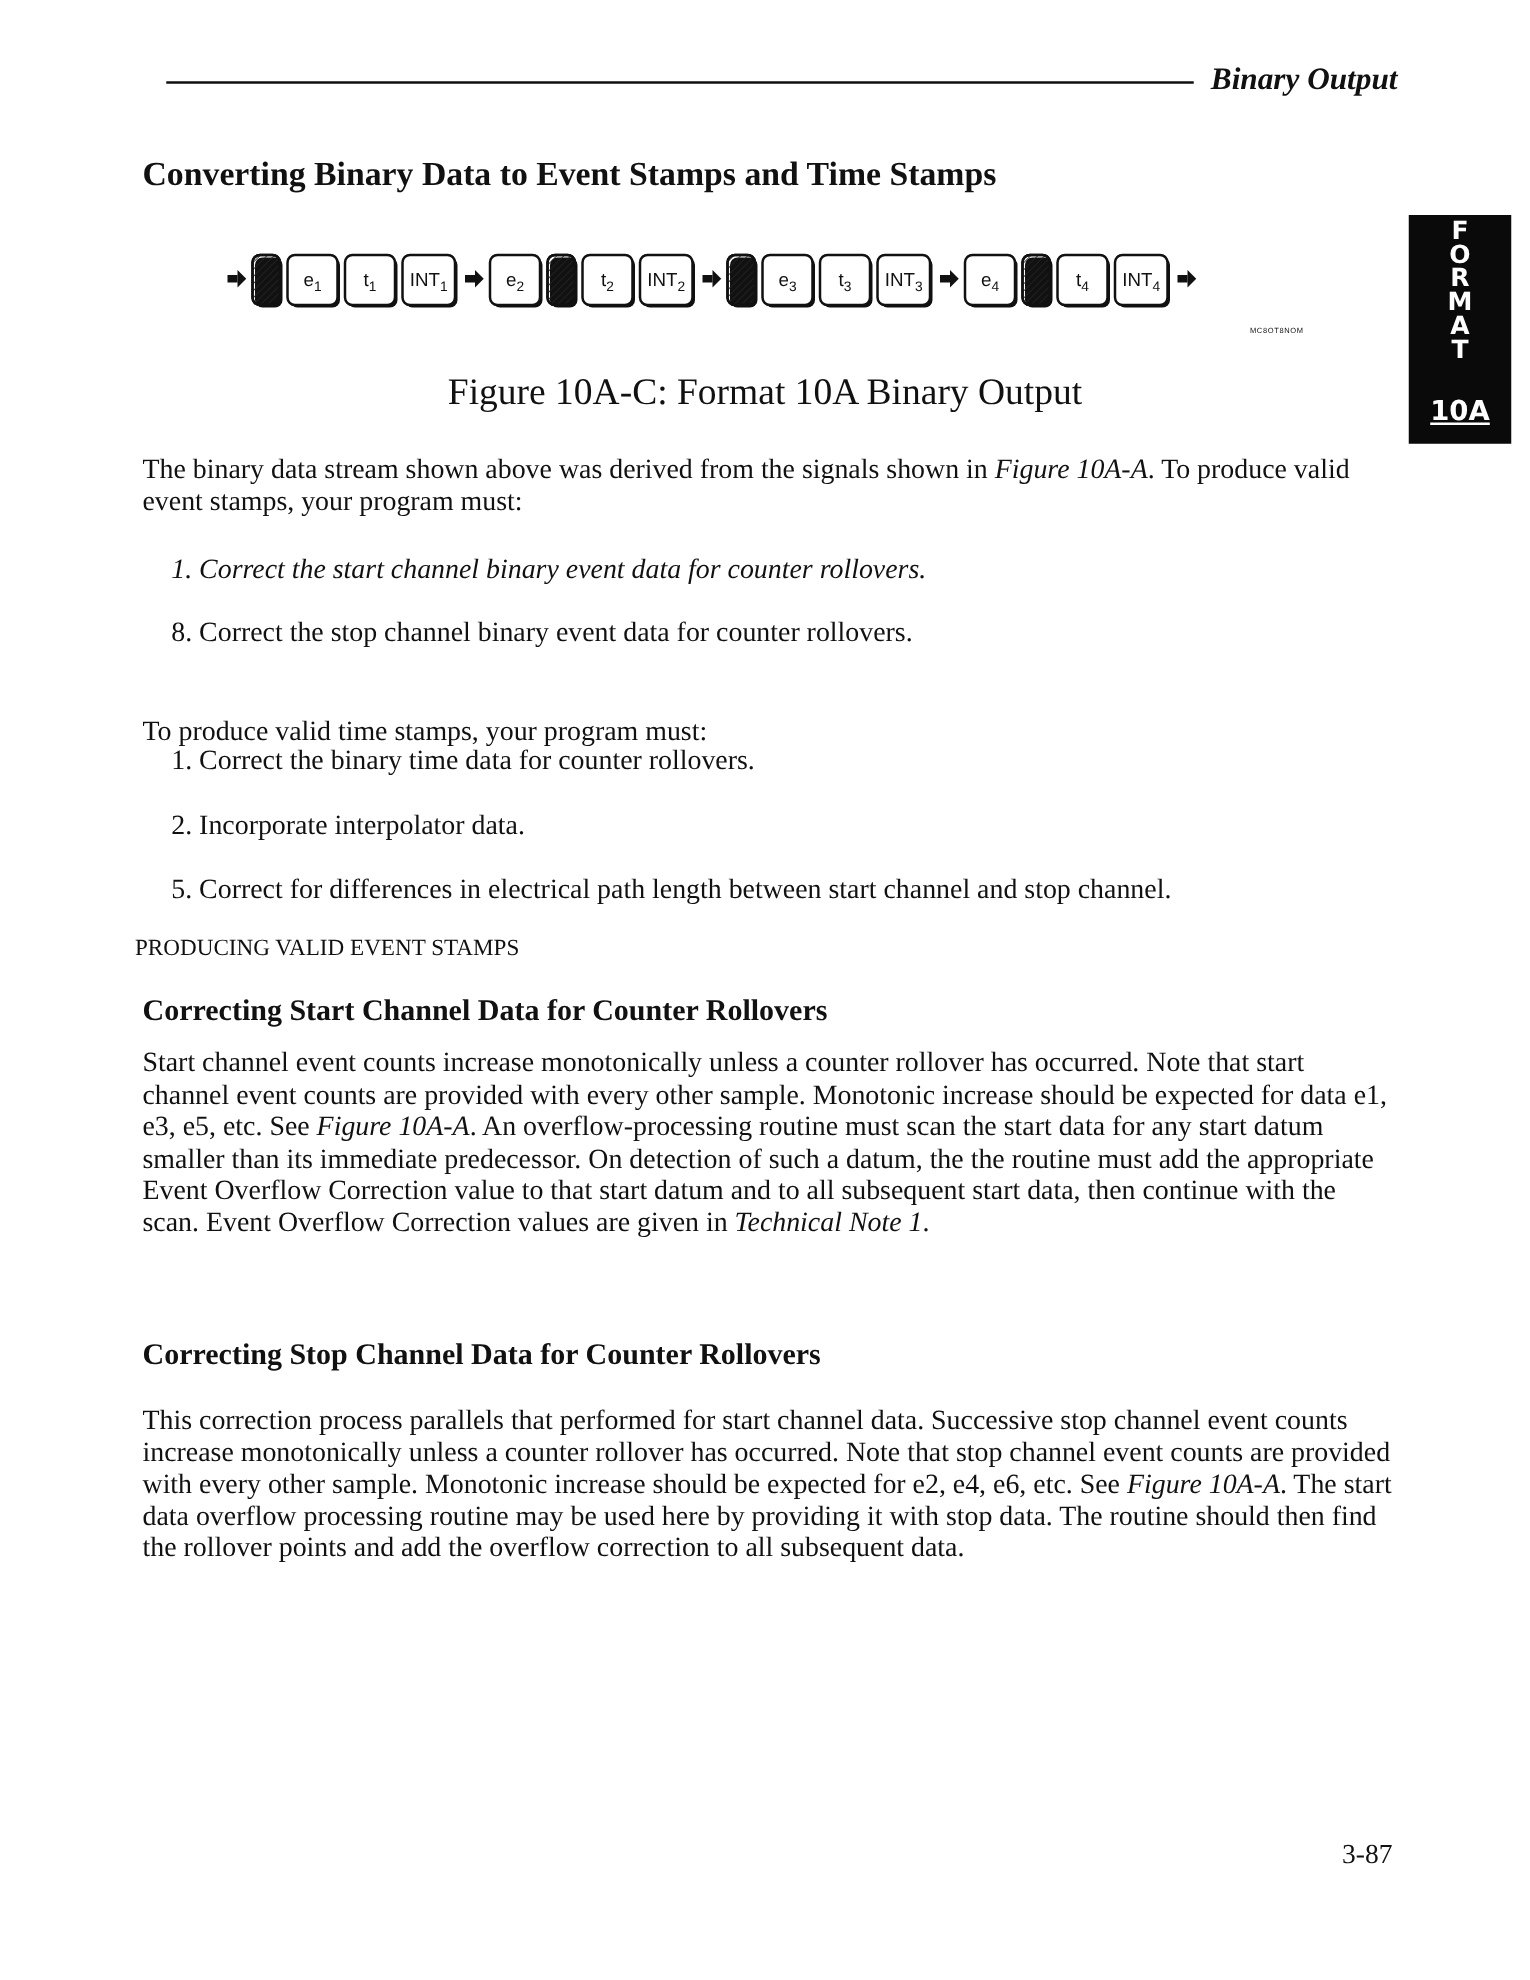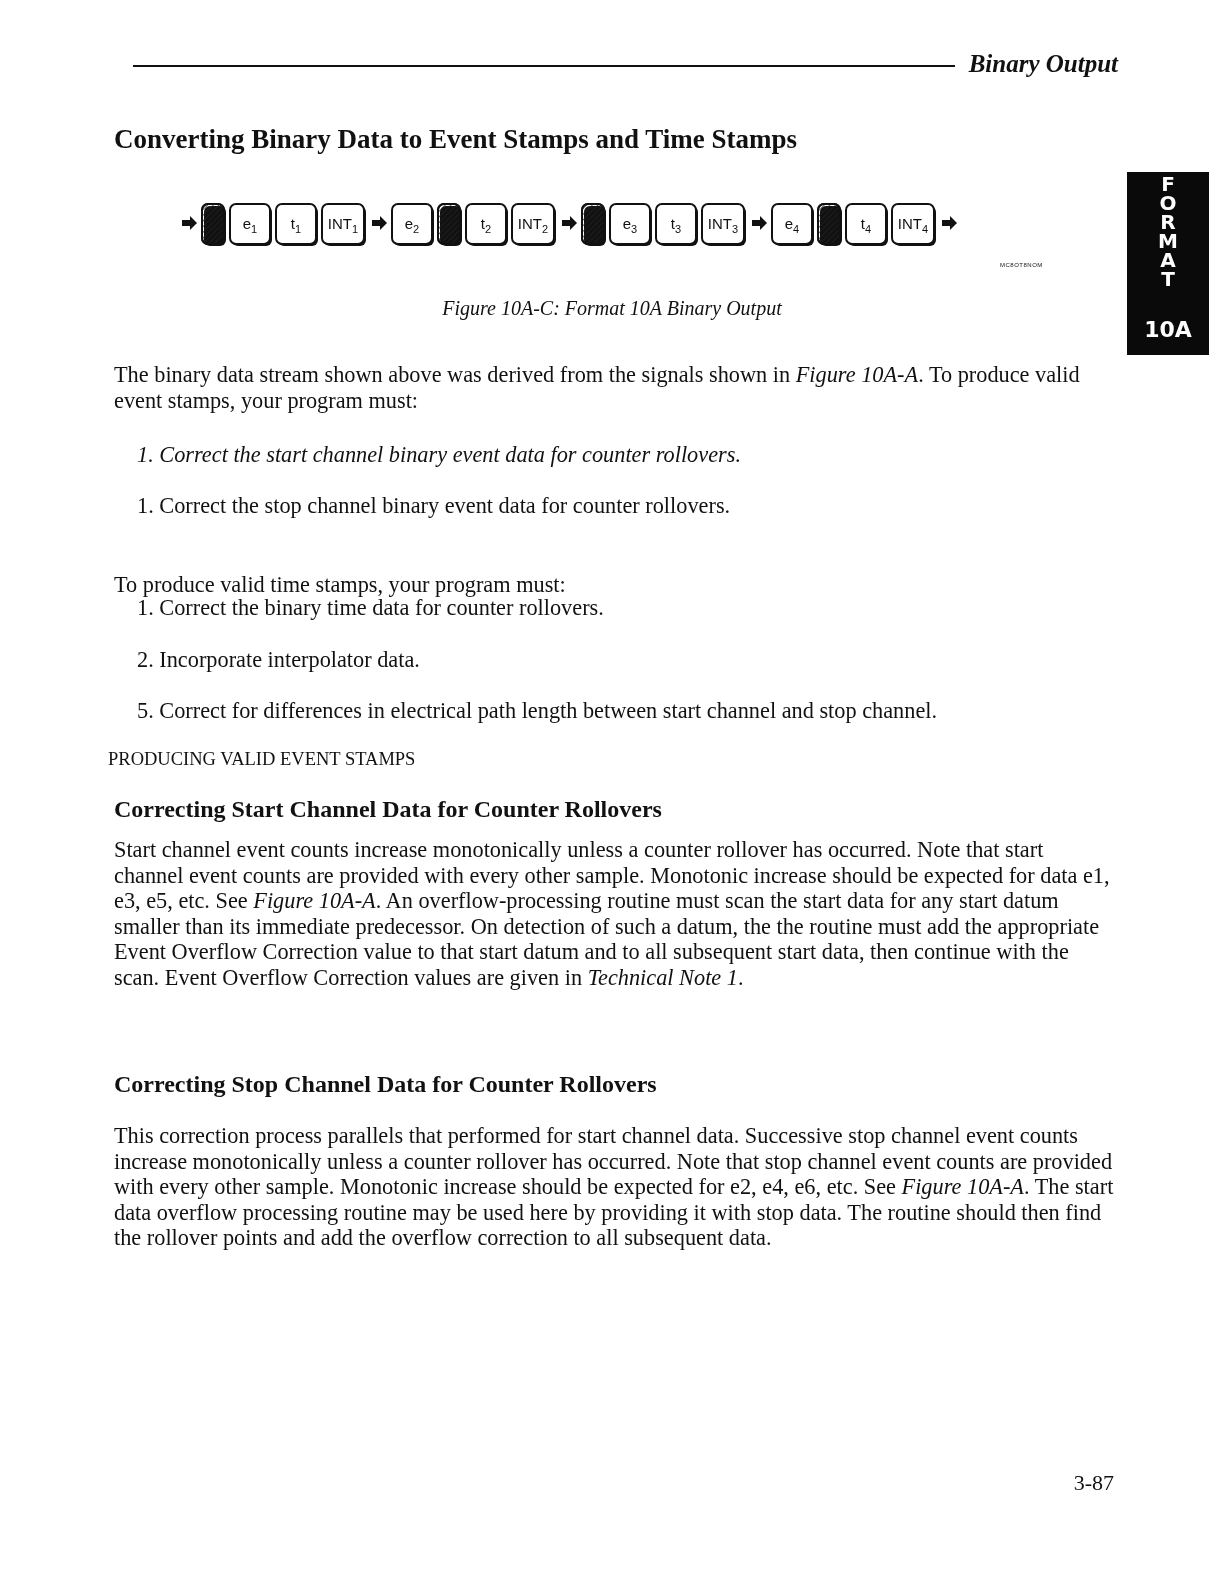--- a/index.html
+++ b/index.html
@@ -10,27 +10,27 @@
   
   .header-rule { left: 133px; top: 65px; width: 822px; height: 0; border-top: 2px solid #111; }
   .header-title { right: 106px; top: 50px; font-size: 25px; font-style: italic; font-weight: bold; }
 
   .section-title { left: 114px; top: 124px; font-size: 27px; font-weight: bold; font-family: Liberation Serif, serif; }
 
   
   .figure { left: 180px; top: 198px; width: 880px; height: 52px; }
   .fig-svg { width: 880px; height: 52px; display: block; }
   .fig-code { left: 1000px; top: 262px; font-family: "Liberation Sans", sans-serif; font-size: 6px; letter-spacing: 0.5px; }
-  .fig-caption { left: 0; width: 1224px; top: 297px; text-align: center; font-size: 20px; font-style: italic; }
+  .fig-caption { left: 0; width: 1224px; top: 297px; text-align: center; font-size: 30px; }
 
   
   .side-tab { left: 1127px; top: 172px; width: 82px; height: 183px; background: #0a0a0a; color: #fff;
               font-family: "DejaVu Sans", sans-serif; font-weight: bold; text-align: center; }
   .side-tab .letters { padding-top: 3px; font-size: 20px; line-height: 19px; display: flex; flex-direction: column; align-items: center; }
-  .side-tab .num { position: absolute; left: 0; width: 82px; top: 145px; font-size: 22px; }
+  .side-tab .num { position: absolute; left: 0; width: 82px; top: 145px; font-size: 22px; text-decoration: underline; }
 
   .para { left: 114px; width: 1000px; font-size: 22.3px; line-height: 25.5px; }
   .list-item { left: 137px; font-size: 22.3px; }
   .smallcaps { left: 108px; font-size: 18.5px; }
   .subhead { left: 114px; font-size: 24px; font-weight: bold; }
   .page-num { right: 110px; top: 1470px; font-size: 22px; font-weight: normal; }
   em { }
 </style>
 </head>
 <body>
@@ -162,21 +162,21 @@
       <span>T</span>
     </div>
   <div class="num">10A</div>
 </div>
 
 <div class="abs para" style="top:362px;">
   <span>The binary data stream shown above was derived from the signals shown in </span><em>Figure 10A-A</em><span>. To produce valid event stamps, your program must:</span>
 </div>
 
 <div class="abs list-item" style="top:442px;font-style:italic;">1. Correct the start channel binary event data for counter rollovers.</div>
-<div class="abs list-item" style="top:493px;">1. Correct the stop channel binary event data for counter rollovers.</div>
+<div class="abs list-item" style="top:493px;">8. Correct the stop channel binary event data for counter rollovers.</div>
 
 <div class="abs para" style="top:544px;margin-top:28px;">To produce valid time stamps, your program must:</div>
 
 <div class="abs list-item" style="top:595px;">1. Correct the binary time data for counter rollovers.</div>
 <div class="abs list-item" style="top:647px;">2. Incorporate interpolator data.</div>
 <div class="abs list-item" style="top:698px;">5. Correct for differences in electrical path length between start channel and stop channel.</div>
 
 <div class="abs smallcaps" style="top:749px;">PRODUCING VALID EVENT STAMPS</div>
 
 <div class="abs subhead" style="top:796px;">Correcting Start Channel Data for Counter Rollovers</div>

